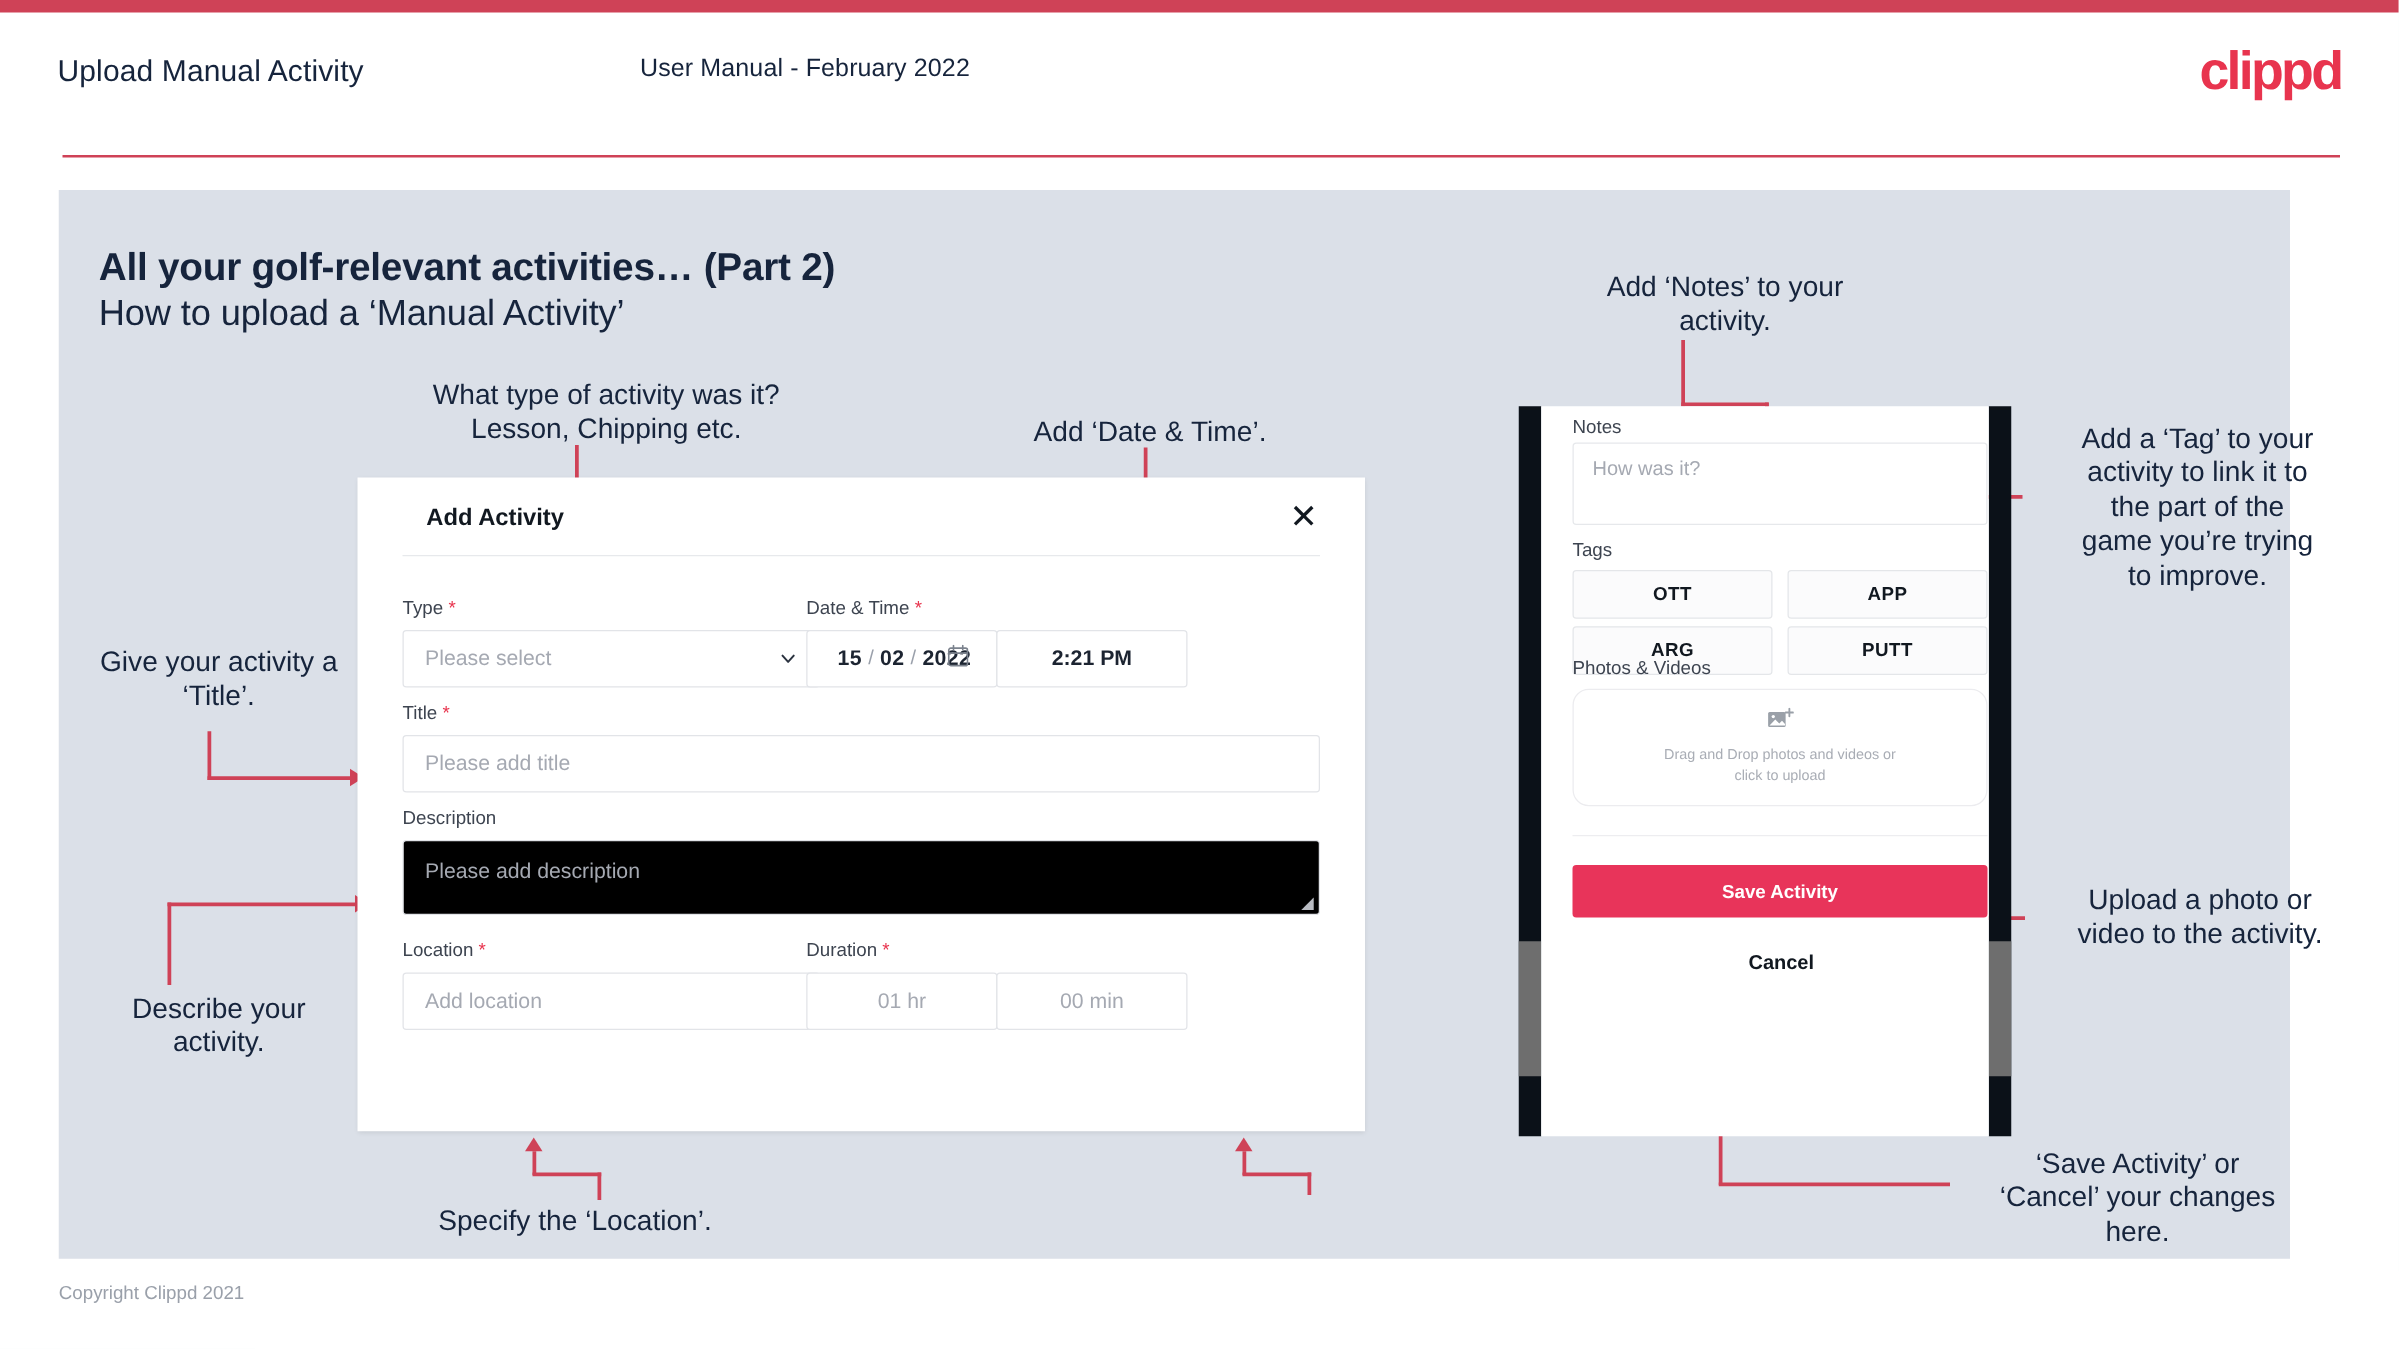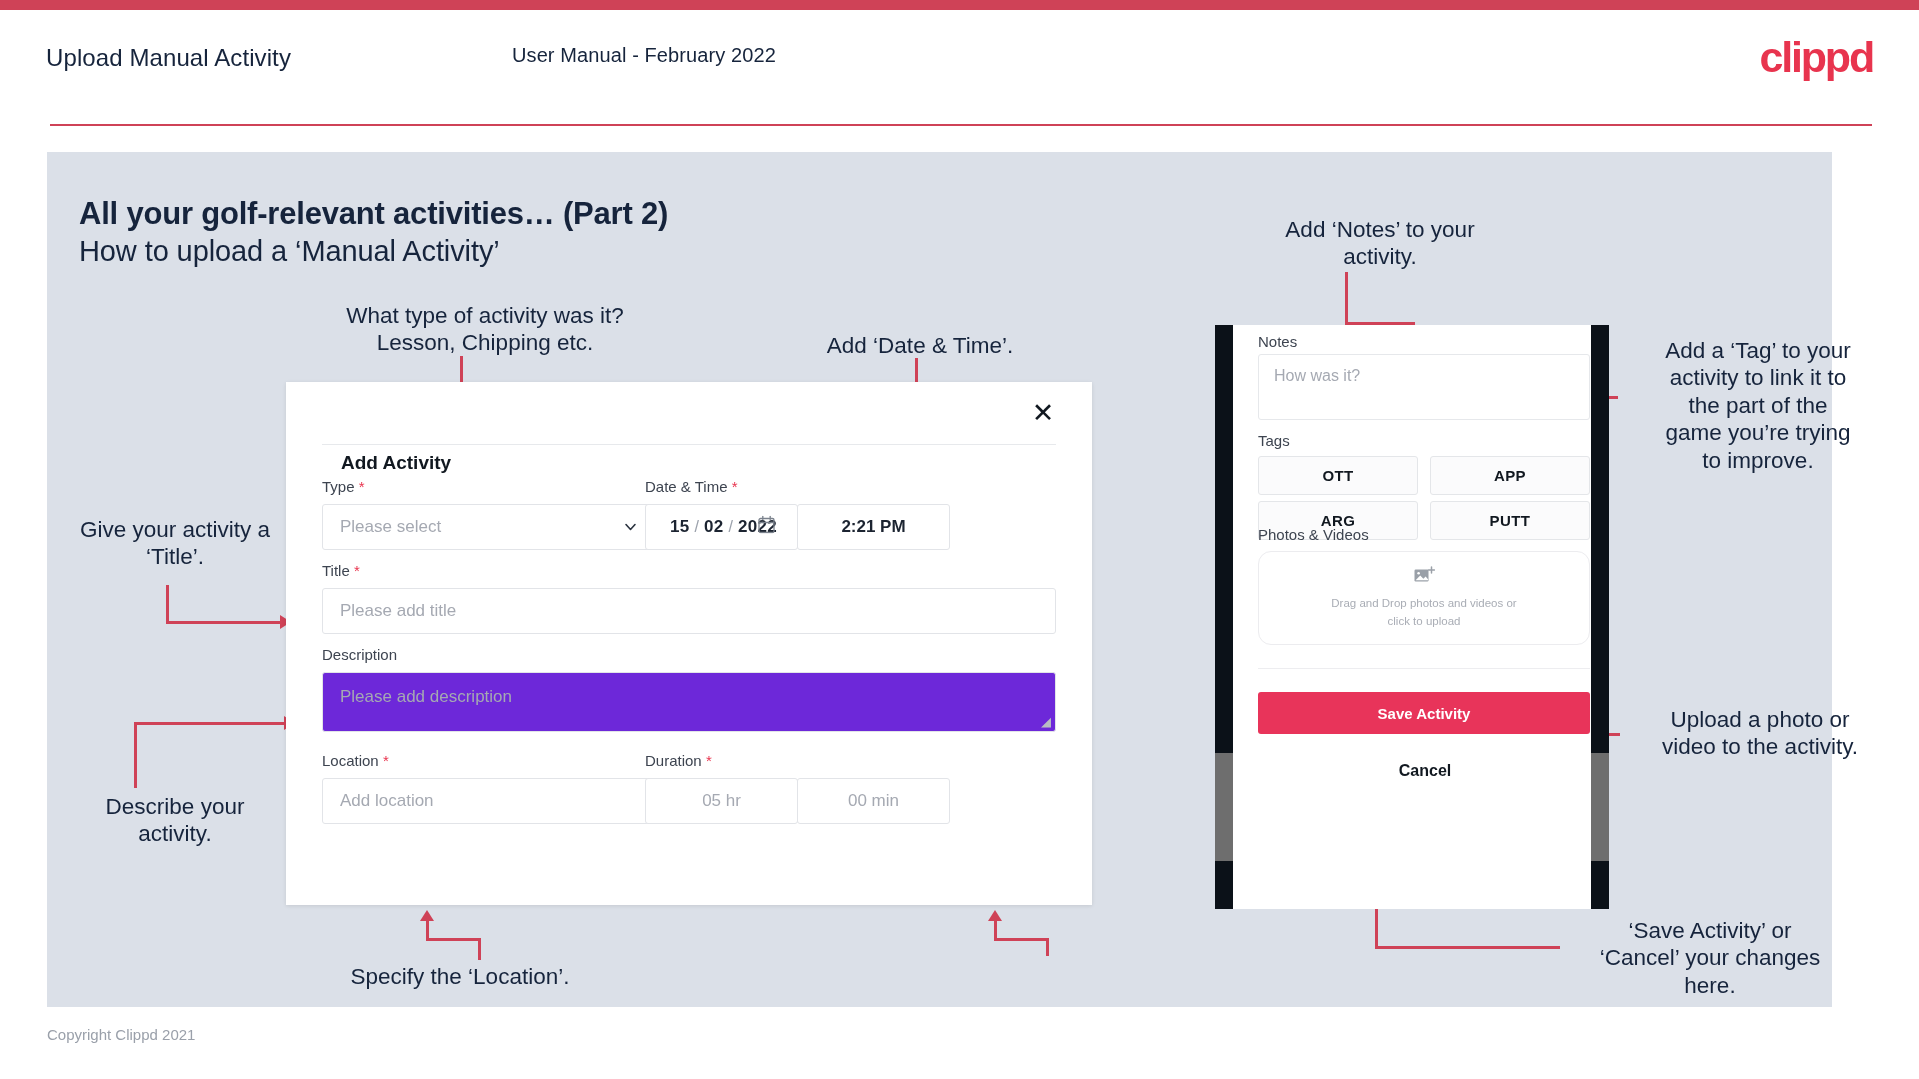--- a/index.html
+++ b/index.html
@@ -80,21 +80,21 @@
     position: absolute; left: 286px; top: 382px;
     width: 806px; height: 523px;
     background: #ffffff;
     box-shadow: 0 1px 4px rgba(0,0,0,.10);
   }
   .dialog-head {
     position: relative; height: 62px;
   }
   .dialog-title {
     position: absolute; left: 55px; top: 22px;
-    font-size: 19px; font-weight: 700; color: #111820; margin-top: 48px;
+    font-size: 19px; font-weight: 700; color: #111820;
   }
   .dialog-close {
     position: absolute; right: 32px; top: 14px;
     width: 34px; height: 34px; font-size: 27px; color: #111820;
     display: flex; align-items: center; justify-content: center;
     cursor: pointer; line-height: 1; font-weight: 300;
   }
   .dialog-divider {
     position: absolute; left: 36px; top: 62px; width: 734px; height: 1px;
     background: #e7e9ec;
@@ -122,21 +122,21 @@
   .dt-val {
     color: #1c2431; font-size: 17px; font-weight: 700; letter-spacing: .3px;
     margin-left: 24px;
   }
   .dt-sep { color: #9aa0ab; font-weight: 400; margin: 0 5px; font-size: 16px; }
   .cal-ic { position: absolute; right: 22px; top: 50%; transform: translateY(-50%); }
   .time-box { justify-content: center; }
   .time-val { color: #1c2431; font-size: 17px; font-weight: 700; }
 
   .ta {
-    position: absolute; background: #6d28d9; border: 1px solid #e2e4e8; border-radius: 3px;
+    position: absolute; background: #000000; border: 1px solid #e2e4e8; border-radius: 3px;
     font-size: 17px; color: #a5a9b2; padding: 14px 0 12px 17px;
   }
   .ta .rsz {
     position: absolute; right: 4px; bottom: 2px; font-size: 13px; color: #b9bcc3;
     transform: rotate(0deg);
   }
 
   .dur-left, .dur-right { justify-content: center; }
   .dur-val { color: #a5a9b2; font-size: 17px; }
 
@@ -351,21 +351,21 @@
     </div>
     <div class="ctl" style="left:36px; top:396px; width:334px; height:46px;">
       <span class="ph">Add location</span>
     </div>
 
     <div class="field-label" style="left:359px; top:370px;">
       <span>Duration</span>
       <span class="req">*</span>
     </div>
     <div class="ctl dur-left" style="left:359px; top:396px; width:153px; height:46px;">
-      <span class="dur-val">05 hr</span>
+      <span class="dur-val">01 hr</span>
     </div>
     <div class="ctl dur-right" style="left:511px; top:396px; width:153px; height:46px;">
       <span class="dur-val">00 min</span>
     </div>
   </div>
 
   <div class="phone">
     <div class="phone-edge-l">
         <div class="grey"></div>
       </div>

